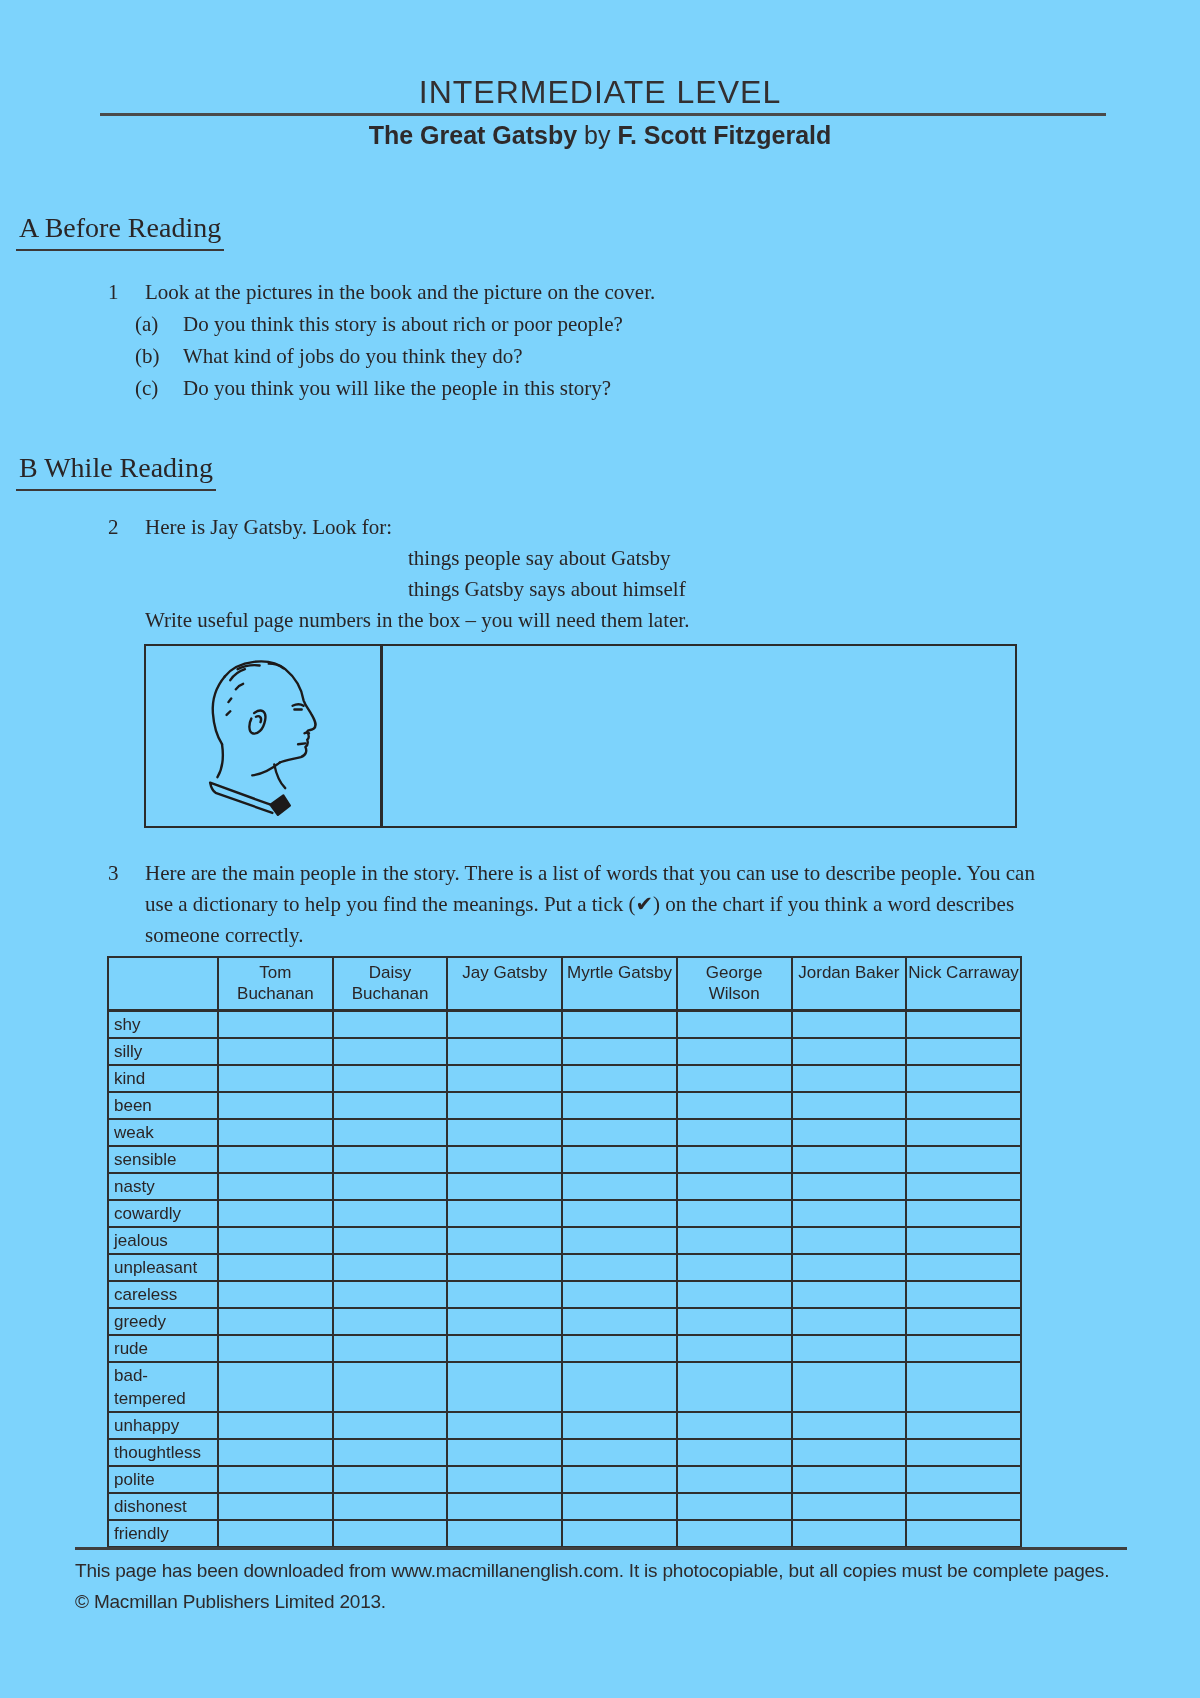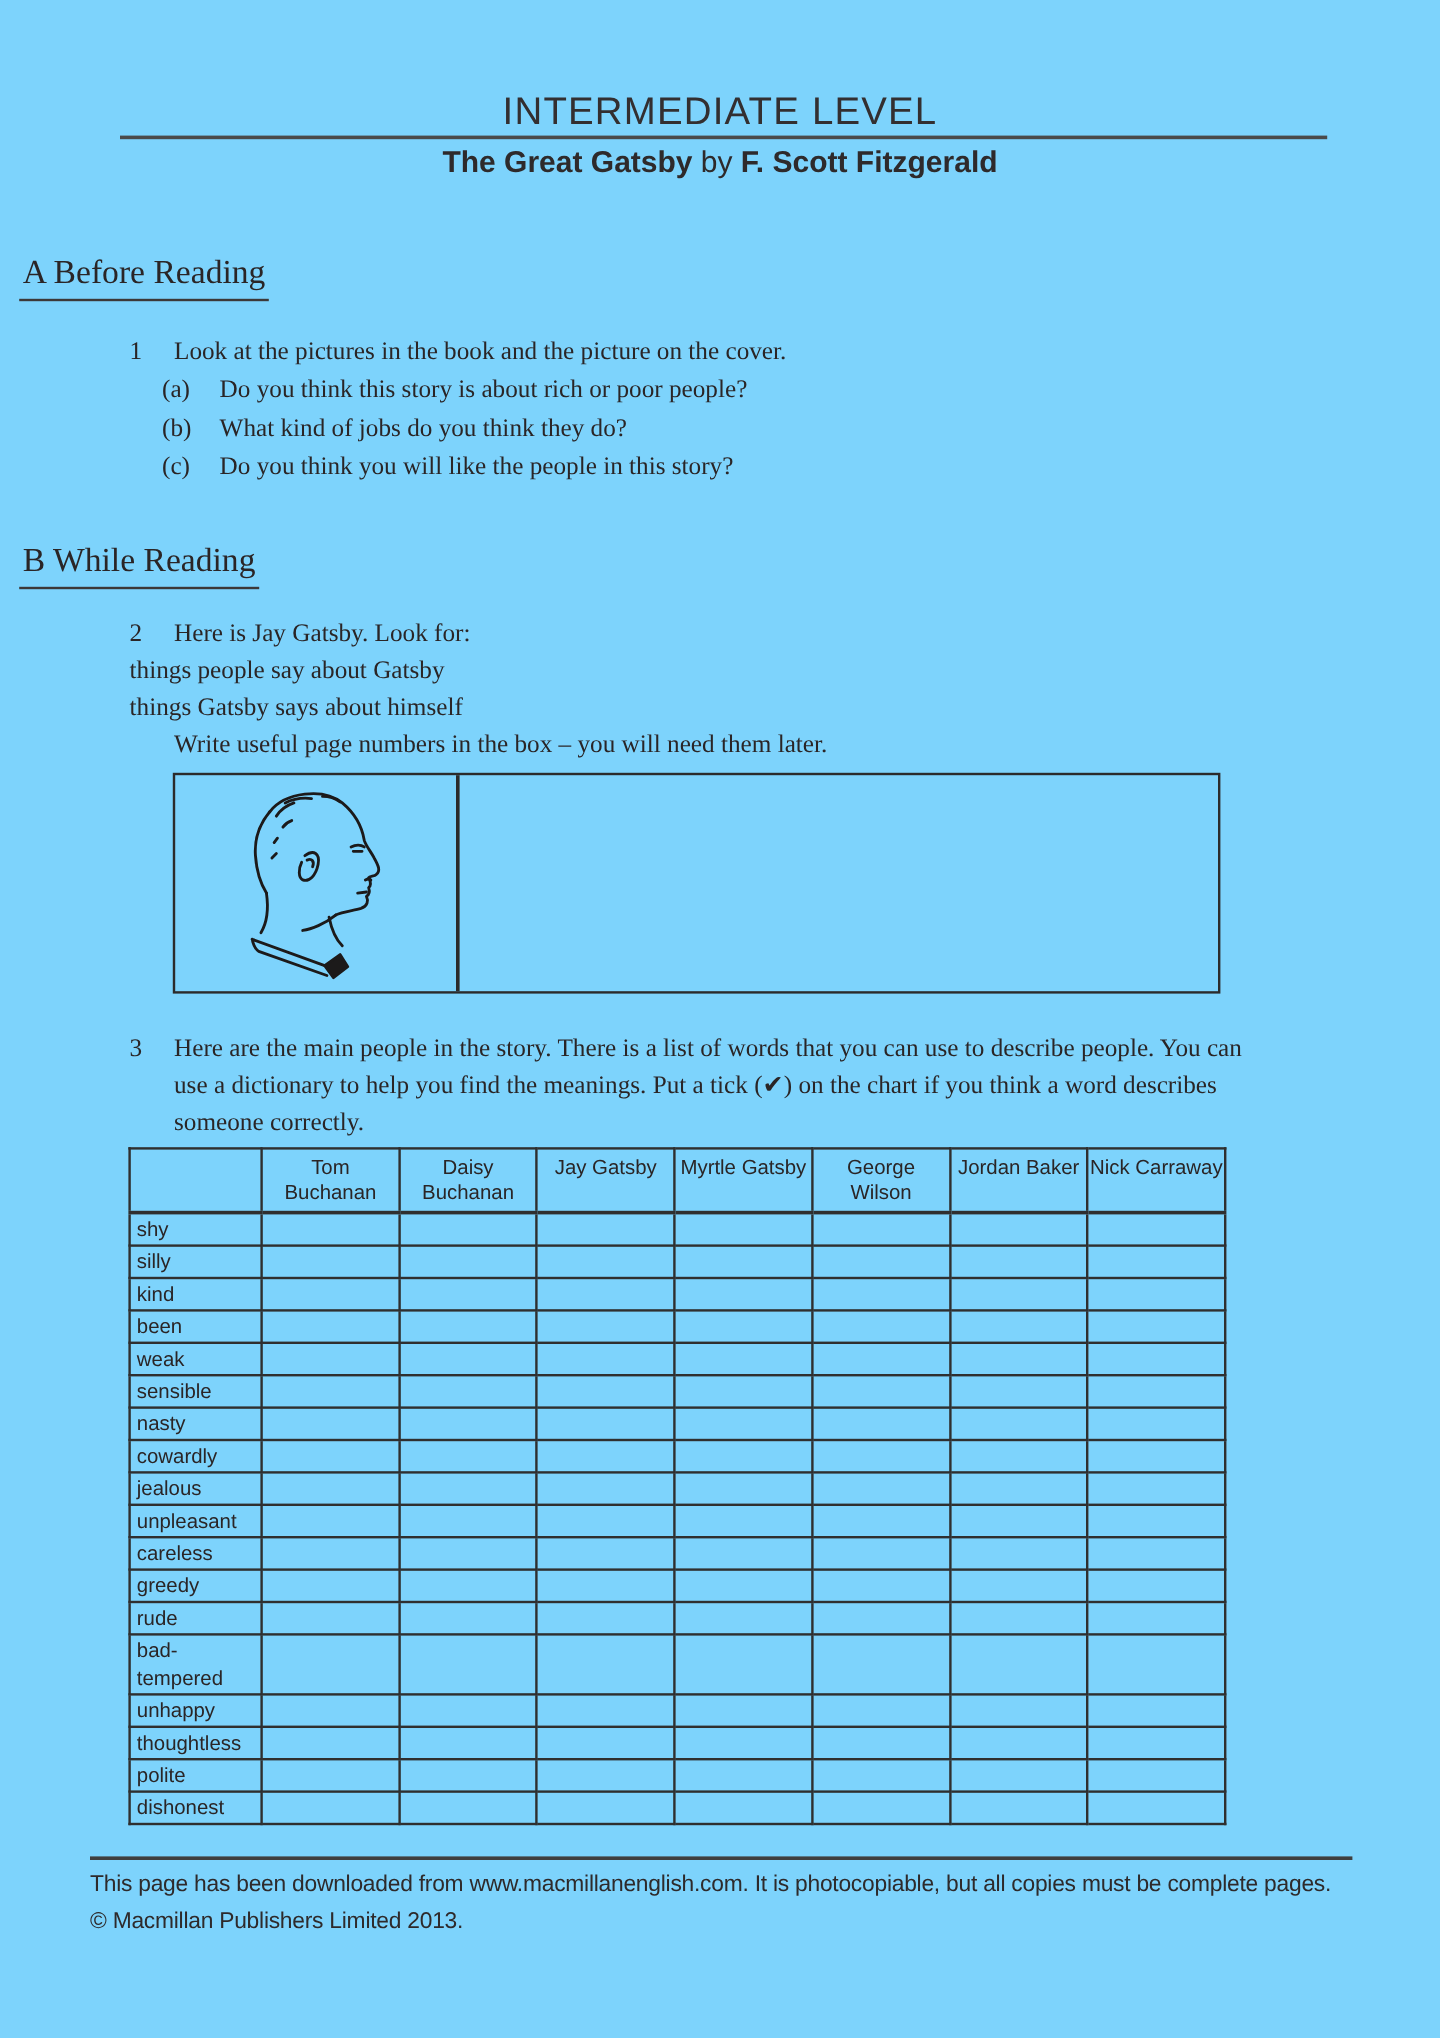--- a/index.html
+++ b/index.html
@@ -29,21 +29,21 @@
   
   .qblock { position:absolute; left:108px; width:935px; font-size:21px; line-height:32px; }
   .q1 { top:276px; }
   .q2 { top:512px; line-height:31px; }
   .q3 { top:858px; line-height:31px; }
   .qrow { display:flex; }
   .qnum { width:37px; flex:0 0 37px; }
   .qtext { flex:1 1 auto; }
   .subrow { display:flex; margin-left:27px; }
   .sublabel { width:48px; flex:0 0 48px; }
-  .lookfor { }
+  .lookfor { margin-left:300px; }
 
   
   .pn-box {
     position:absolute; top:644px; left:144px; width:869px; height:180px;
     border:2px solid #2b2b2b;
   }
   .pn-divider { position:absolute; top:0; bottom:0; left:234px; width:3px; background:#2b2b2b; }
   .portrait { position:absolute; left:32px; top:3px; }
   .pn-area { position:absolute; top:0; bottom:0; left:237px; right:0; }
 
@@ -337,20 +337,30 @@
           <tr>
             <td class="row-label">dishonest</td>
             <td></td>
             <td></td>
             <td></td>
             <td></td>
             <td></td>
             <td></td>
             <td></td>
           </tr>
+          <tr>
+            <td class="row-label">friendly</td>
+            <td></td>
+            <td></td>
+            <td></td>
+            <td></td>
+            <td></td>
+            <td></td>
+            <td></td>
+          </tr>
         </tbody>
     </table>
   </div>
 
   <div class="footer-rule"></div>
   <div class="footer-text">
     <div>This page has been downloaded from www.macmillanenglish.com. It is photocopiable, but all copies must be complete pages.</div>
     <div>© Macmillan Publishers Limited 2013.</div>
   </div>
 

